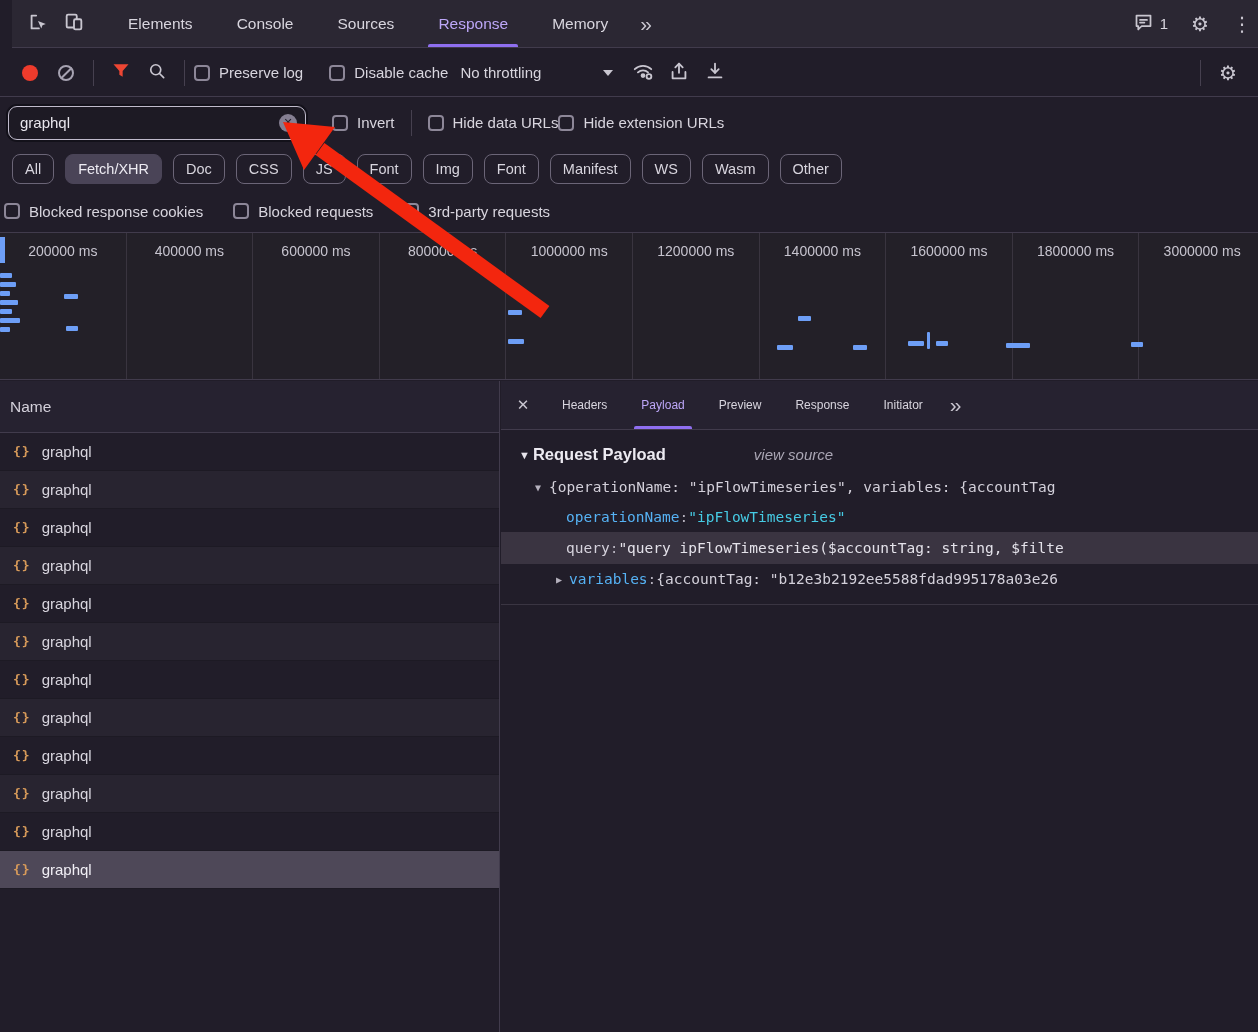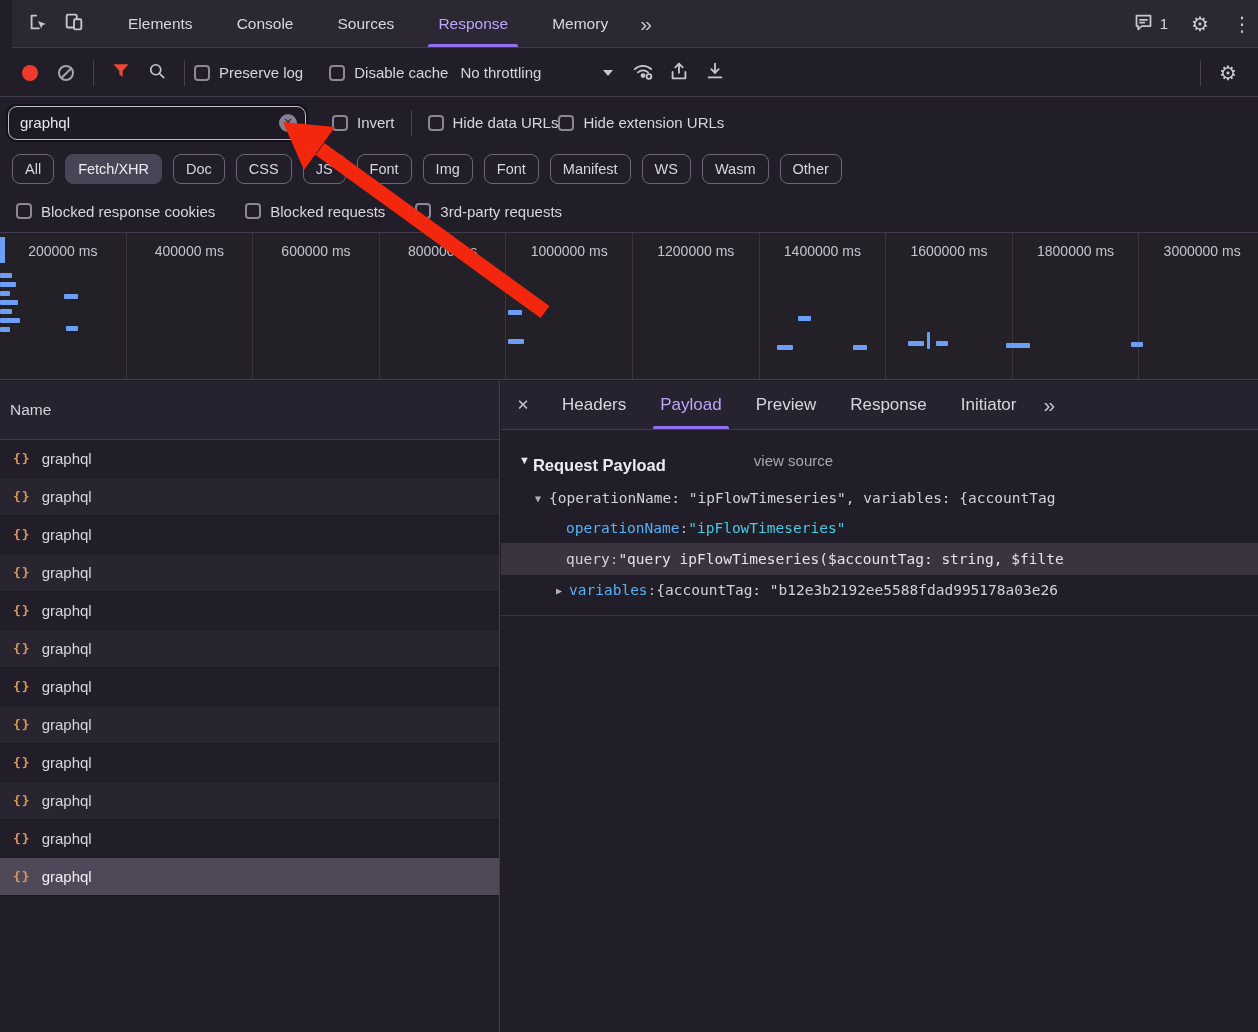--- a/index.html
+++ b/index.html
@@ -50,59 +50,59 @@
 
   
   .chipsrow { position:absolute; top:147px; left:0; width:100%; height:43px; display:flex;
               align-items:center; gap:11px; padding-left:12px; }
   .chip { height:30px; padding:0 12px; border:1px solid #6b6577; border-radius:8px; display:flex;
           align-items:center; font-size:14.5px; color:#d8d5de; white-space:nowrap; flex:0 0 auto; }
   .chip.selected { background:#4a4457; border-color:#4a4457; color:#edebf2; }
 
   
   .optionsrow { position:absolute; top:190px; left:0; width:100%; height:42px; display:flex;
-                align-items:center; gap:30px; padding-left:16px; }
+                align-items:center; gap:30px; padding-left:4px; }
 
   
   .timeline { position:absolute; top:232px; left:0; width:100%; height:148px; background:#232028;
               border-top:1px solid #413b4c; border-bottom:1px solid #413b4c; overflow:hidden; }
   .tl-cols { display:flex; height:100%; }
   .tl-col { flex:0 0 126.6px; border-right:1px solid #39343f; text-align:center; padding-top:9px; }
   .tl-tick { font-size:14px; color:#c7c4cf; white-space:nowrap; }
   .tl-bars { position:absolute; inset:0; }
   .tl-bar { position:absolute; height:5px; border-radius:1px; }
   .tl-mark { position:absolute; width:3px; border-radius:1px; }
   .tl-handle { position:absolute; left:0; top:4px; width:5px; height:26px; background:#6d9ef6; }
 
   
   .requests { position:absolute; top:381px; left:0; width:500px; bottom:0; background:#211d29;
               border-right:1px solid #413b4c; }
-  .req-header { height:59px; border-bottom:1px solid #413b4c; display:flex; align-items:center;
+  .req-header { height:52px; border-bottom:1px solid #413b4c; display:flex; align-items:center;
                 padding-left:10px; font-size:15.5px; color:#d3d0da; background:#262230; }
   .req-row { height:38px; display:flex; align-items:center; padding-left:13px; font-size:15px;
              color:#d8d5de; border-bottom:1px solid #1d1a24; }
   .req-rows .req-row:nth-child(even) { background:#282430; }
   .req-rows .req-row.selected { background:#4e4858; color:#f1eff5; }
   .brace-icon { color:#d89b5a; font-family:"DejaVu Sans Mono", monospace; font-size:13px; font-weight:bold;
                 margin-right:11px; letter-spacing:1px; }
 
   
   .details { position:absolute; top:381px; left:501px; right:0; bottom:0; background:#211d29; }
   .det-tabs { height:49px; border-bottom:1px solid #413b4c; display:flex; align-items:center; background:#262230; }
   .det-close { width:44px; height:100%; display:flex; align-items:center; justify-content:center;
                color:#c9c6d0; font-size:15px; }
-  .det-tab { height:100%; display:flex; align-items:center; padding:0 17px; font-size:17px;
+  .det-tab { height:100%; display:flex; align-items:center; padding:0 17px; font-size:12px;
              color:#d8d5de; position:relative; white-space:nowrap; }
   .det-tab.selected { color:#bda7f8; }
   .det-tab.selected::after { content:""; position:absolute; left:10px; right:10px; bottom:0; height:3px;
                              background:#8f6ff0; border-radius:2px 2px 0 0; }
   .pl-header { display:flex; align-items:center; padding:15px 0 8px 18px; }
   .pl-tri { color:#e7e4ec; font-size:11px; margin-right:3px; }
-  .pl-title { font-weight:700; font-size:16.5px; color:#eceaf1;margin-top:11px; }
-  .pl-viewsource { margin-left:88px; color:#aaa6b4; font-size:15px; }
+  .pl-title { font-weight:700; font-size:16.5px; color:#eceaf1; }
+  .pl-viewsource { margin-left:88px; color:#aaa6b4; font-size:15px;font-style:italic; }
   .payload { font-family:"DejaVu Sans Mono", monospace; font-size:14.5px; color:#d3d0da; }
   .pl-row { height:30px; display:flex; align-items:center; white-space:nowrap; overflow:hidden; }
   .pl-summary { padding-left:34px; }
   .tri { color:#b5b1bd; font-size:10px; margin-right:8px; flex:0 0 auto; }
   .pl-entry { padding-left:65px; }
   .pl-entry.with-tri { padding-left:55px; }
   .pl-entry.with-tri .tri { margin-right:7px; }
   .pl-row.highlight { background:#3a3441; height:32px; }
   .k { color:#56b2f4; }
   .highlight .k { color:#d6d3dd; }

